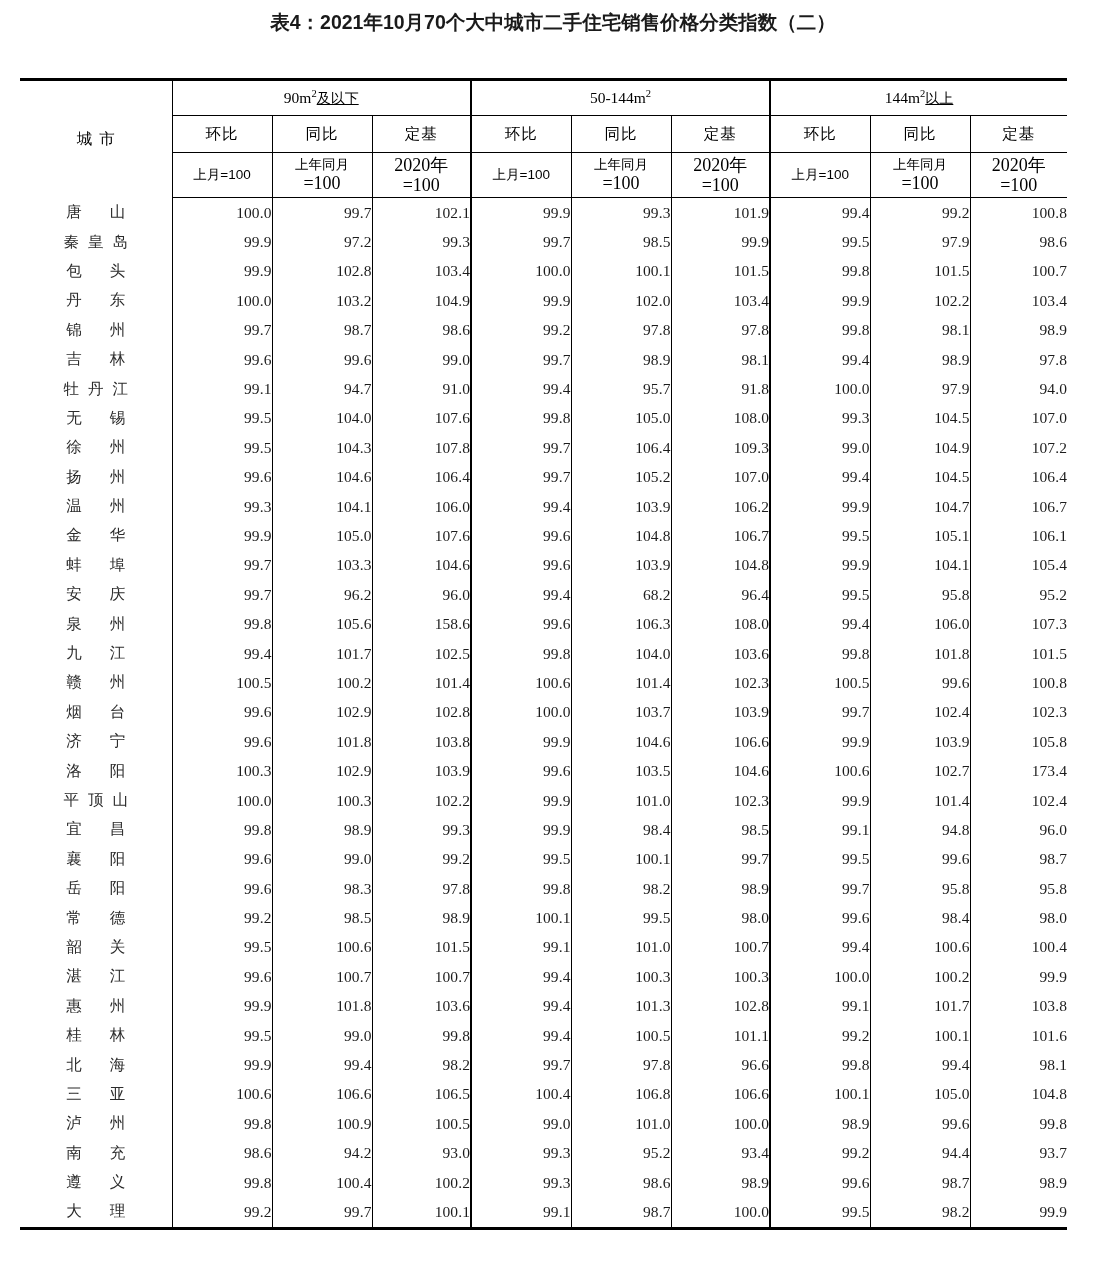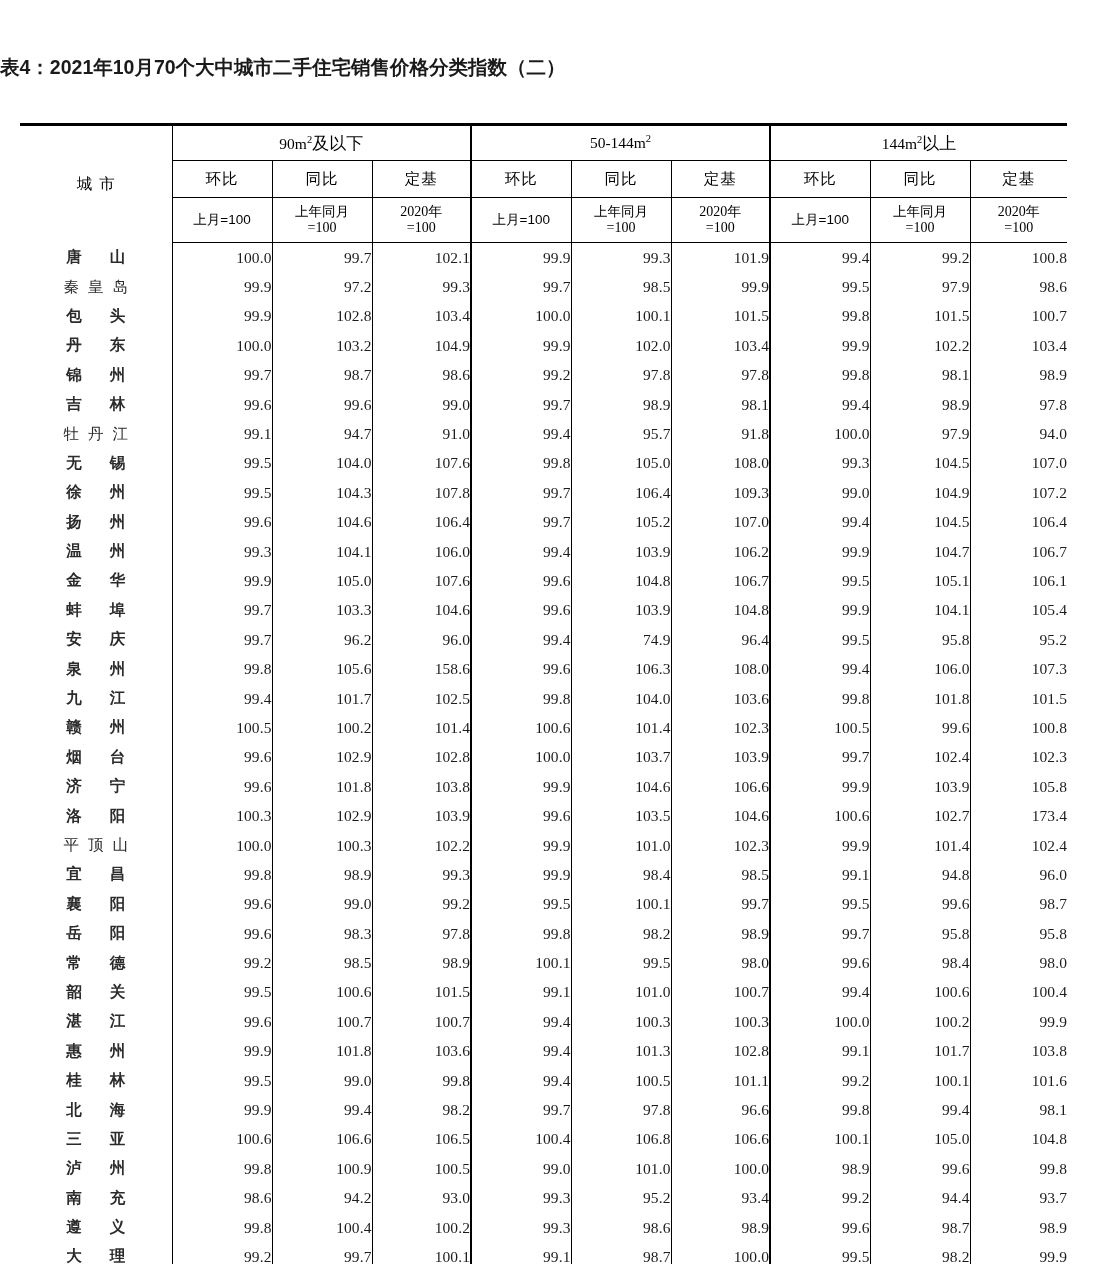--- a/index.html
+++ b/index.html
@@ -16,29 +16,29 @@
     overflow: hidden;
   }
   #page {
     position: relative;
     width: 1106px;
     height: 1264px;
     box-sizing: border-box;
   }
   
   .title {
+    text-align: center;
     font-family: "Liberation Sans", "DejaVu Sans", sans-serif;
     font-weight: bold;
     font-size: 19.5px;
     letter-spacing: 0px;
     padding-top: 9px;
     padding-bottom: 0px;
     white-space: nowrap;
     color: #1a1a1a;
-    margin-top: 45px;
   }
   
   .table-wrap {
     margin: 0 auto;
     width: 1047px;
     margin-left: 20px;
     margin-top: 42px;
   }
   table.idx {
     border-collapse: collapse;
@@ -80,21 +80,22 @@
     vertical-align: middle;
   }
   th.grp {
     text-align: center;
     font-size: 15.5px;
     height: 34px;
     font-family: "Liberation Serif", "DejaVu Serif", serif;
   }
   th.grp .cn {
     font-family: "Liberation Sans", "DejaVu Sans", sans-serif;
-    font-size: 17px;
+    font-size: 14px;
+    text-decoration: underline;
   }
   th.sub {
     text-align: center;
     height: 36px;
     font-family: "Liberation Sans", "DejaVu Sans", sans-serif;
     font-size: 15.5px;
     letter-spacing: 1px;
   }
   th.base {
     text-align: center;
@@ -102,37 +103,37 @@
     font-size: 14px;
     line-height: 1.12;
     padding: 2px 2px;
   }
   th.base .cn {
     font-family: "Liberation Sans", "DejaVu Sans", sans-serif;
     font-size: 13.5px;
   }
   th.base .num {
     font-family: "Liberation Serif", "DejaVu Serif", serif;
-    font-size: 14px;
+    font-size: 18px;
   }
   sup.sq {
     font-size: 0.68em;
     vertical-align: super;
     line-height: 0;
   }
   
   td.city {
     width: 152px;
     text-align: center;
     font-family: "Liberation Sans", "DejaVu Sans", sans-serif;
     font-size: 15.5px;
     height: 29.4px;
     color: #2b2b2b;
   }
-  td.city .n2 { letter-spacing: 28px; text-indent: 28px; display:inline-block;font-weight:bold; }
+  td.city .n2 { letter-spacing: 28px; text-indent: 28px; display:inline-block; }
   td.city .n3 { letter-spacing: 9px;  text-indent: 9px;  display:inline-block; }
   td.val {
     text-align: right;
     padding-right: 12px;
     font-family: "Liberation Serif", "DejaVu Serif", serif;
     font-size: 15.5px;
     height: 29.4px;
     color: #1c1c1c;
     letter-spacing: 0.1px;
   }
@@ -378,21 +379,21 @@
             <td class="val vl-thick">99.9</td>
             <td class="val vl-thin">104.1</td>
             <td class="val vl-thin">105.4</td>
           </tr>
           <tr>
             <td class="city"><span class="n2">安庆</span></td>
             <td class="val vl-thin">99.7</td>
             <td class="val vl-thin">96.2</td>
             <td class="val vl-thin">96.0</td>
             <td class="val vl-thick">99.4</td>
-            <td class="val vl-thin">74.9</td>
+            <td class="val vl-thin">68.2</td>
             <td class="val vl-thin">96.4</td>
             <td class="val vl-thick">99.5</td>
             <td class="val vl-thin">95.8</td>
             <td class="val vl-thin">95.2</td>
           </tr>
           <tr>
             <td class="city"><span class="n2">泉州</span></td>
             <td class="val vl-thin">99.8</td>
             <td class="val vl-thin">105.6</td>
             <td class="val vl-thin">158.6</td>

